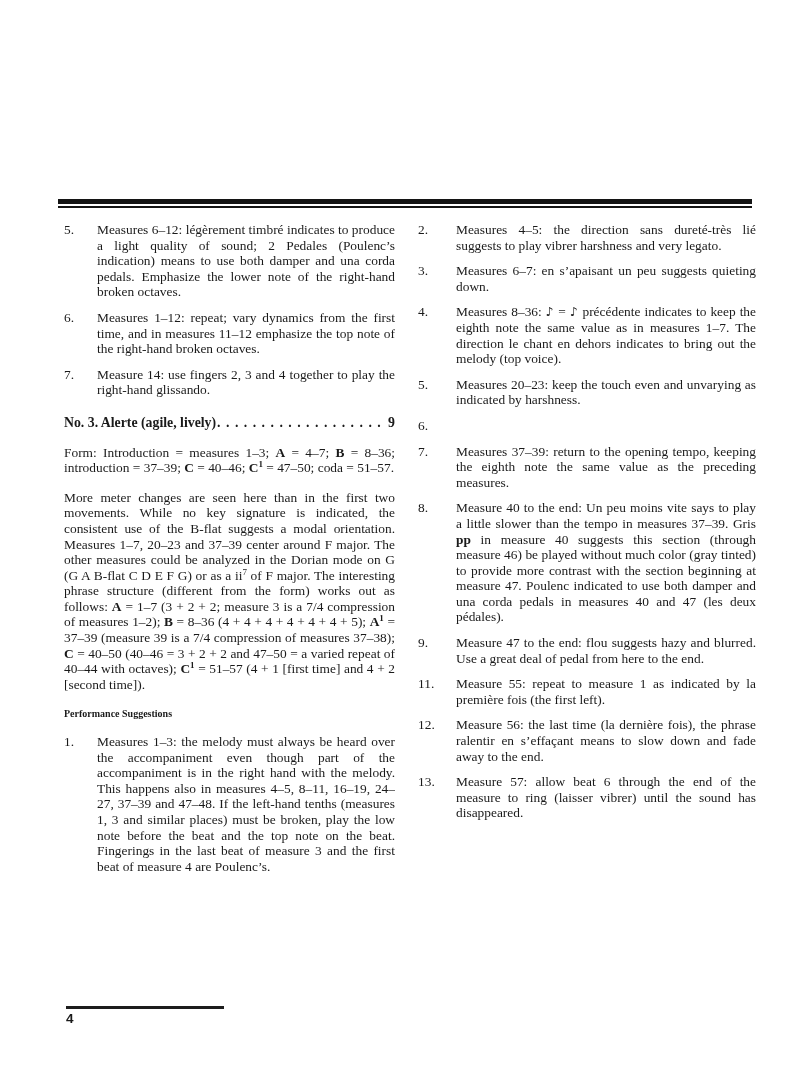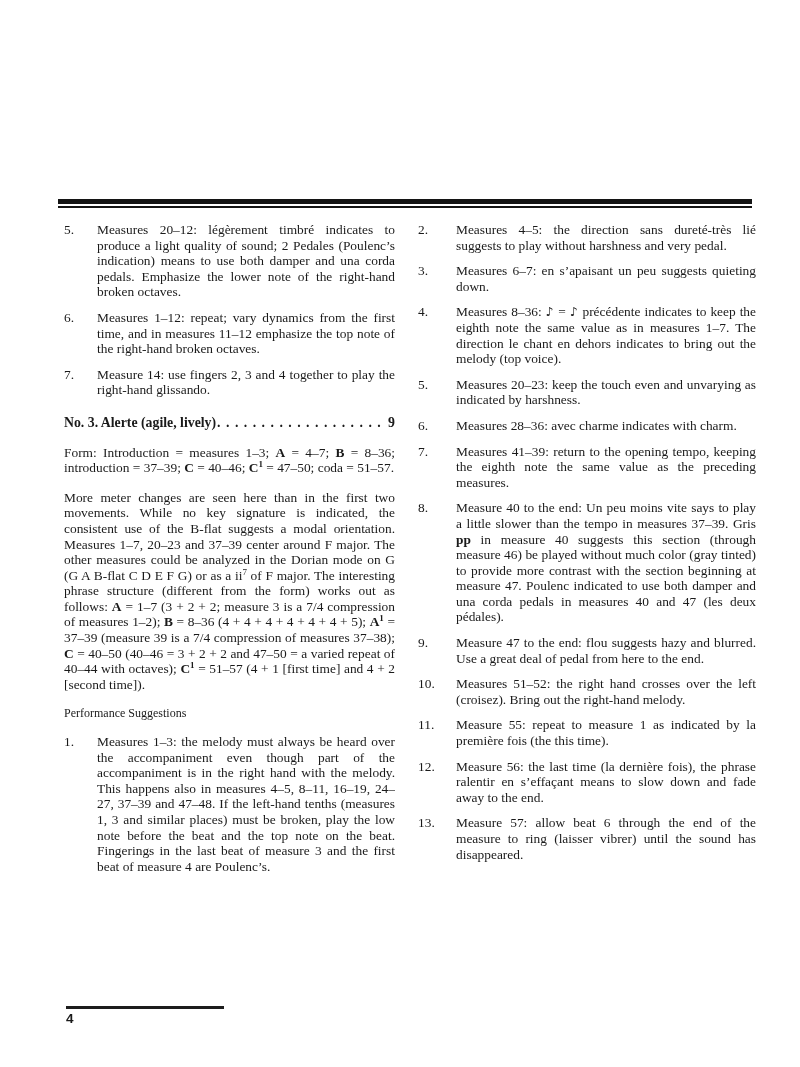--- a/index.html
+++ b/index.html
@@ -54,22 +54,22 @@
   }
   .toc-dots{
     flex:1;
     overflow:hidden;
     margin:0 3px 0 1px;
     letter-spacing:1px;
   }
   .toc-page{flex:none;}
   .para{margin:14px 0 11px 0;}
   .sub-heading{
-    font-weight:normal;
-    font-size:12px;
+    font-weight:bold;
+    font-size:10px;
     margin-top:14px;
     margin-bottom:12px;
     text-align:left;
   }
   .it{}
   .bd{font-weight:bold;}
   .sup{vertical-align:super;font-size:9px;line-height:0;}
   .note{font-family:"DejaVu Sans", sans-serif;font-size:12.5px;line-height:0;}
   .footer{
     position:absolute;
@@ -94,21 +94,21 @@
 <div class="page">
 
   <div class="rule-double"></div>
 
   <div class="columns">
 
     <div class="col col-left">
 
       <div class="li">
         <span class="num">5.</span>
-        <div class="body"><span>Measures 20–12: </span><span class="it">légèrement timbré</span><span> indicates to produce a light quality of sound; </span><span class="it">2 Pedales</span><span> (Poulenc’s indication) means to use both damper and una corda pedals. Emphasize the lower note of the right-hand broken octaves.</span></div>
+        <div class="body"><span>Measures 6–12: </span><span class="it">légèrement timbré</span><span> indicates to produce a light quality of sound; </span><span class="it">2 Pedales</span><span> (Poulenc’s indication) means to use both damper and una corda pedals. Emphasize the lower note of the right-hand broken octaves.</span></div>
       </div>
       <div class="li">
         <span class="num">6.</span>
         <div class="body"><span>Measures 1–12: repeat; vary dynamics from the first time, and in measures 11–12 emphasize the top note of the right-hand broken octaves.</span></div>
       </div>
       <div class="li">
         <span class="num">7.</span>
         <div class="body"><span>Measure 14: use fingers 2, 3 and 4 together to play the right-hand glissando.</span></div>
       </div>
 
@@ -128,57 +128,52 @@
         <span class="num">1.</span>
         <div class="body"><span>Measures 1–3: the melody must always be heard over the accompaniment even though part of the accompaniment is in the right hand with the melody. This happens also in measures 4–5, 8–11, 16–19, 24–27, 37–39 and 47–48. If the left-hand tenths (measures 1, 3 and similar places) must be broken, play the low note before the beat and the top note on the beat. Fingerings in the last beat of measure 3 and the first beat of measure 4 are Poulenc’s.</span></div>
       </div>
 
     </div>
 
     <div class="col col-right">
 
       <div class="li">
         <span class="num">2.</span>
-        <div class="body"><span>Measures 4–5: the direction </span><span class="it">sans dureté-très lié</span><span> suggests to play without harshness and very pedal.</span></div>
+        <div class="body"><span>Measures 4–5: the direction </span><span class="it">sans dureté-très lié</span><span> suggests to play vibrer harshness and very legato.</span></div>
       </div>
       <div class="li">
         <span class="num">3.</span>
         <div class="body"><span>Measures 6–7: </span><span class="it">en s’apaisant un peu</span><span> suggests quieting down.</span></div>
       </div>
       <div class="li">
         <span class="num">4.</span>
         <div class="body"><span>Measures 8–36: </span><span class="note">♪</span><span> = </span><span class="note">♪</span><span> </span><span class="it">précédente</span><span> indicates to keep the eighth note the same value as in measures 1–7. The direction </span><span class="it">le chant en dehors</span><span> indicates to bring out the melody (top voice).</span></div>
       </div>
       <div class="li">
         <span class="num">5.</span>
         <div class="body"><span>Measures 20–23: keep the touch even and unvarying as indicated by </span><span class="it">harshness</span><span>.</span></div>
       </div>
       <div class="li">
         <span class="num">6.</span>
-        <div class="body"><span>Measures 28–36: </span><span class="it">avec charme</span><span> indicates with charm.</span></div>
       </div>
       <div class="li">
         <span class="num">7.</span>
-        <div class="body"><span>Measures 41–39: return to the opening tempo, keeping the eighth note the same value as the preceding measures.</span></div>
+        <div class="body"><span>Measures 37–39: return to the opening tempo, keeping the eighth note the same value as the preceding measures.</span></div>
       </div>
       <div class="li">
         <span class="num">8.</span>
         <div class="body"><span>Measure 40 to the end: </span><span class="it">Un peu moins vite</span><span> says to play a little slower than the tempo in measures 37–39. </span><span class="it">Gris</span><span> </span><span class="it bd">pp</span><span> in measure 40 suggests this section (through measure 46) be played without much color (gray tinted) to provide more contrast with the section beginning at measure 47. Poulenc indicated to use both damper and una corda pedals in measures 40 and 47 (</span><span class="it">les deux pédales</span><span>).</span></div>
       </div>
       <div class="li">
         <span class="num">9.</span>
         <div class="body"><span>Measure 47 to the end: </span><span class="it">flou</span><span> suggests hazy and blurred. Use a great deal of pedal from here to the end.</span></div>
       </div>
       <div class="li">
-        <span class="num">10.</span>
-        <div class="body"><span>Measures 51–52: the right hand crosses over the left (</span><span class="it">croisez</span><span>). Bring out the right-hand melody.</span></div>
-      </div>
-      <div class="li">
         <span class="num">11.</span>
-        <div class="body"><span>Measure 55: repeat to measure 1 as indicated by </span><span class="it">la première fois</span><span> (the this time).</span></div>
+        <div class="body"><span>Measure 55: repeat to measure 1 as indicated by </span><span class="it">la première fois</span><span> (the first left).</span></div>
       </div>
       <div class="li">
         <span class="num">12.</span>
         <div class="body"><span>Measure 56: the last time (</span><span class="it">la dernière fois</span><span>), the phrase </span><span class="it">ralentir en s’effaçant</span><span> means to slow down and fade away to the end.</span></div>
       </div>
       <div class="li">
         <span class="num">13.</span>
         <div class="body"><span>Measure 57: allow beat 6 through the end of the measure to ring (</span><span class="it">laisser vibrer</span><span>) until the sound has disappeared.</span></div>
       </div>
 

